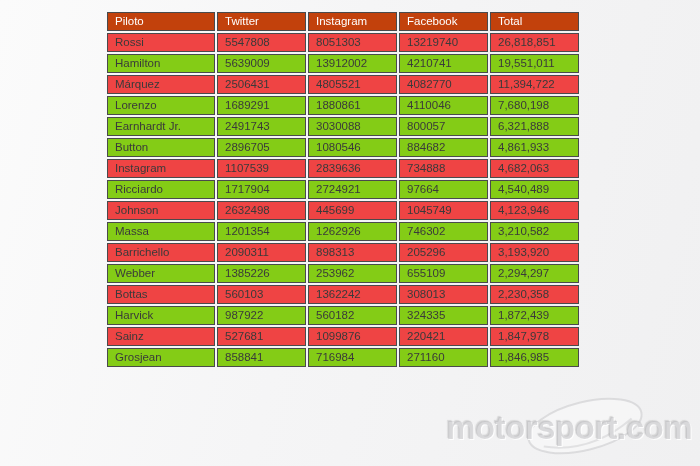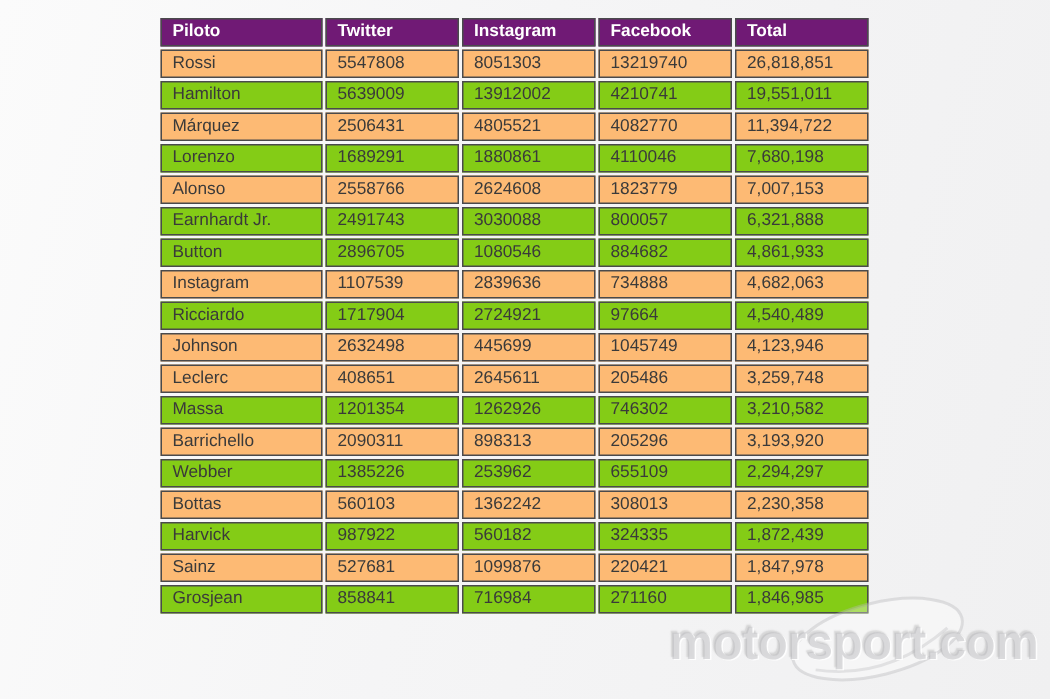--- a/index.html
+++ b/index.html
@@ -35,27 +35,27 @@
     padding: 2px 7px;
     font-size: 11.5px;
     line-height: 13px;
     height: 19px;
     text-align: left;
     white-space: nowrap;
     overflow: hidden;
   }
 
   table.social-table th {
-    background: #701a75;
+    background: #c2410c;
     color: #ffffff;
-    font-weight: bold;
+    font-weight: normal;
   }
 
   table.social-table tr.odd td {
-    background: #fdba74;
+    background: #ef4444;
   }
   table.social-table tr.even td {
     background: #84cc16;
   }
   table.social-table td {
     color: #3a3a3a;
   }
 
   .watermark {
     position: absolute;
@@ -125,27 +125,20 @@
           <td>4082770</td>
           <td>11,394,722</td>
         </tr>
         <tr class="even">
           <td>Lorenzo</td>
           <td>1689291</td>
           <td>1880861</td>
           <td>4110046</td>
           <td>7,680,198</td>
         </tr>
-        <tr class="odd">
-          <td>Alonso</td>
-          <td>2558766</td>
-          <td>2624608</td>
-          <td>1823779</td>
-          <td>7,007,153</td>
-        </tr>
         <tr class="even">
           <td>Earnhardt Jr.</td>
           <td>2491743</td>
           <td>3030088</td>
           <td>800057</td>
           <td>6,321,888</td>
         </tr>
         <tr class="even">
           <td>Button</td>
           <td>2896705</td>
@@ -166,27 +159,20 @@
           <td>2724921</td>
           <td>97664</td>
           <td>4,540,489</td>
         </tr>
         <tr class="odd">
           <td>Johnson</td>
           <td>2632498</td>
           <td>445699</td>
           <td>1045749</td>
           <td>4,123,946</td>
-        </tr>
-        <tr class="odd">
-          <td>Leclerc</td>
-          <td>408651</td>
-          <td>2645611</td>
-          <td>205486</td>
-          <td>3,259,748</td>
         </tr>
         <tr class="even">
           <td>Massa</td>
           <td>1201354</td>
           <td>1262926</td>
           <td>746302</td>
           <td>3,210,582</td>
         </tr>
         <tr class="odd">
           <td>Barrichello</td>

